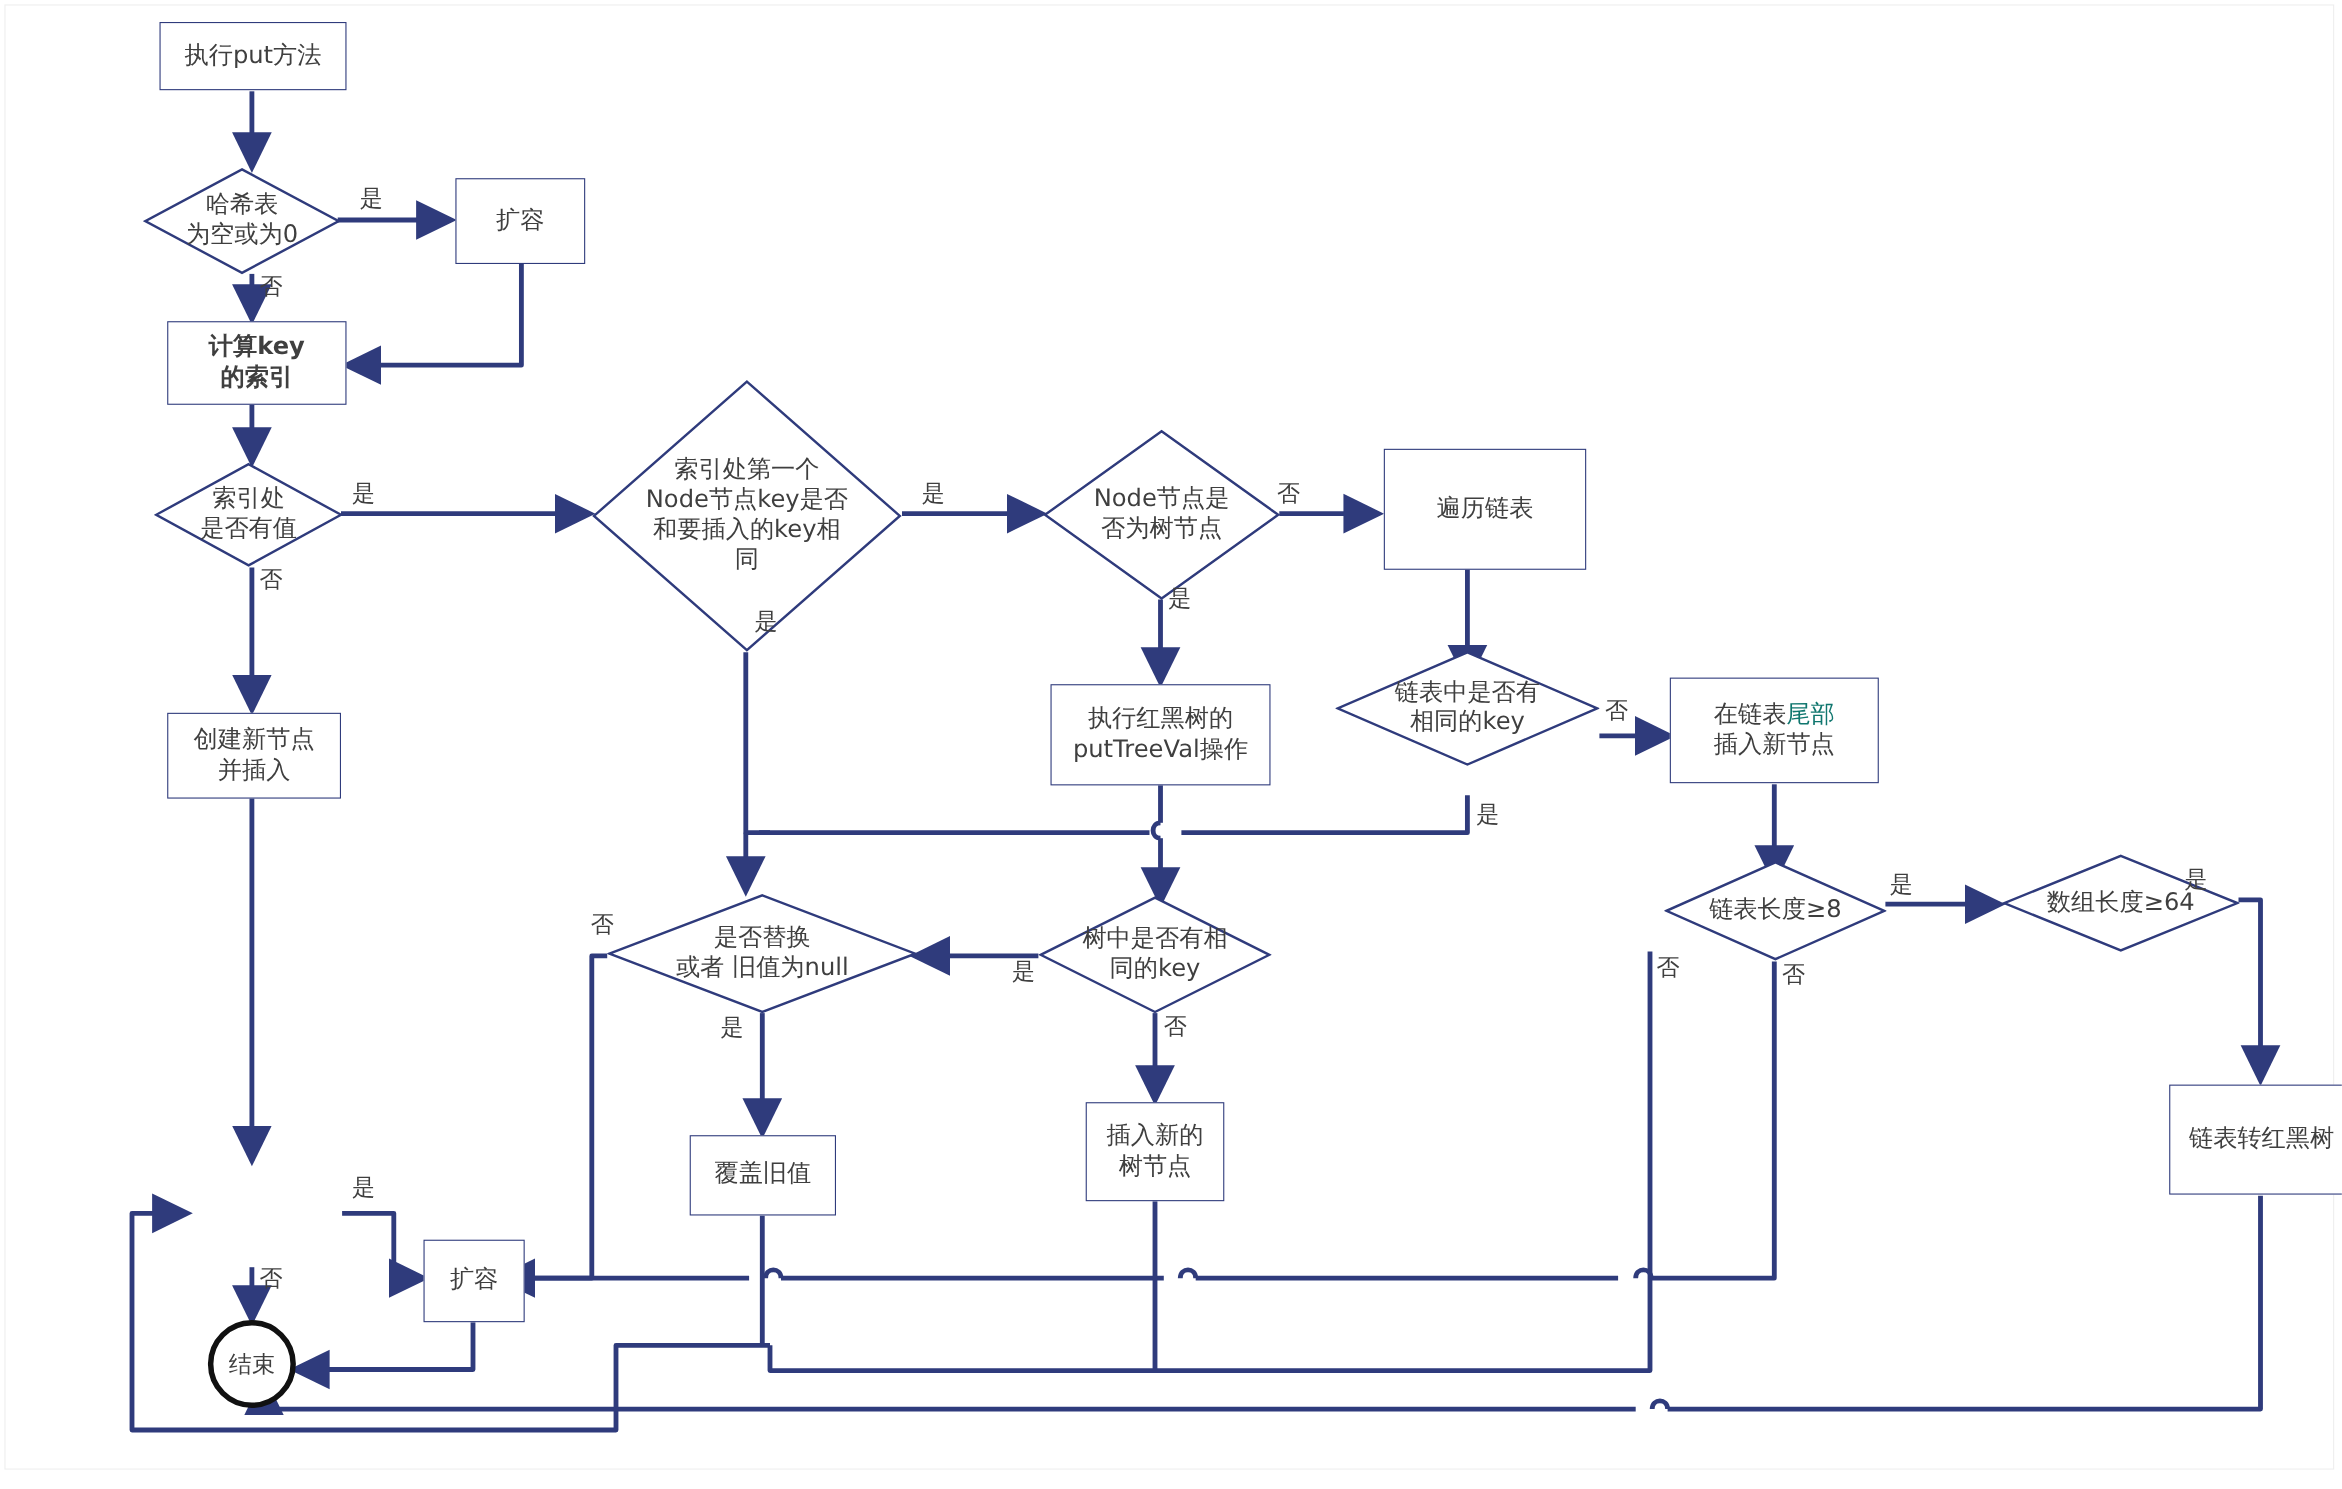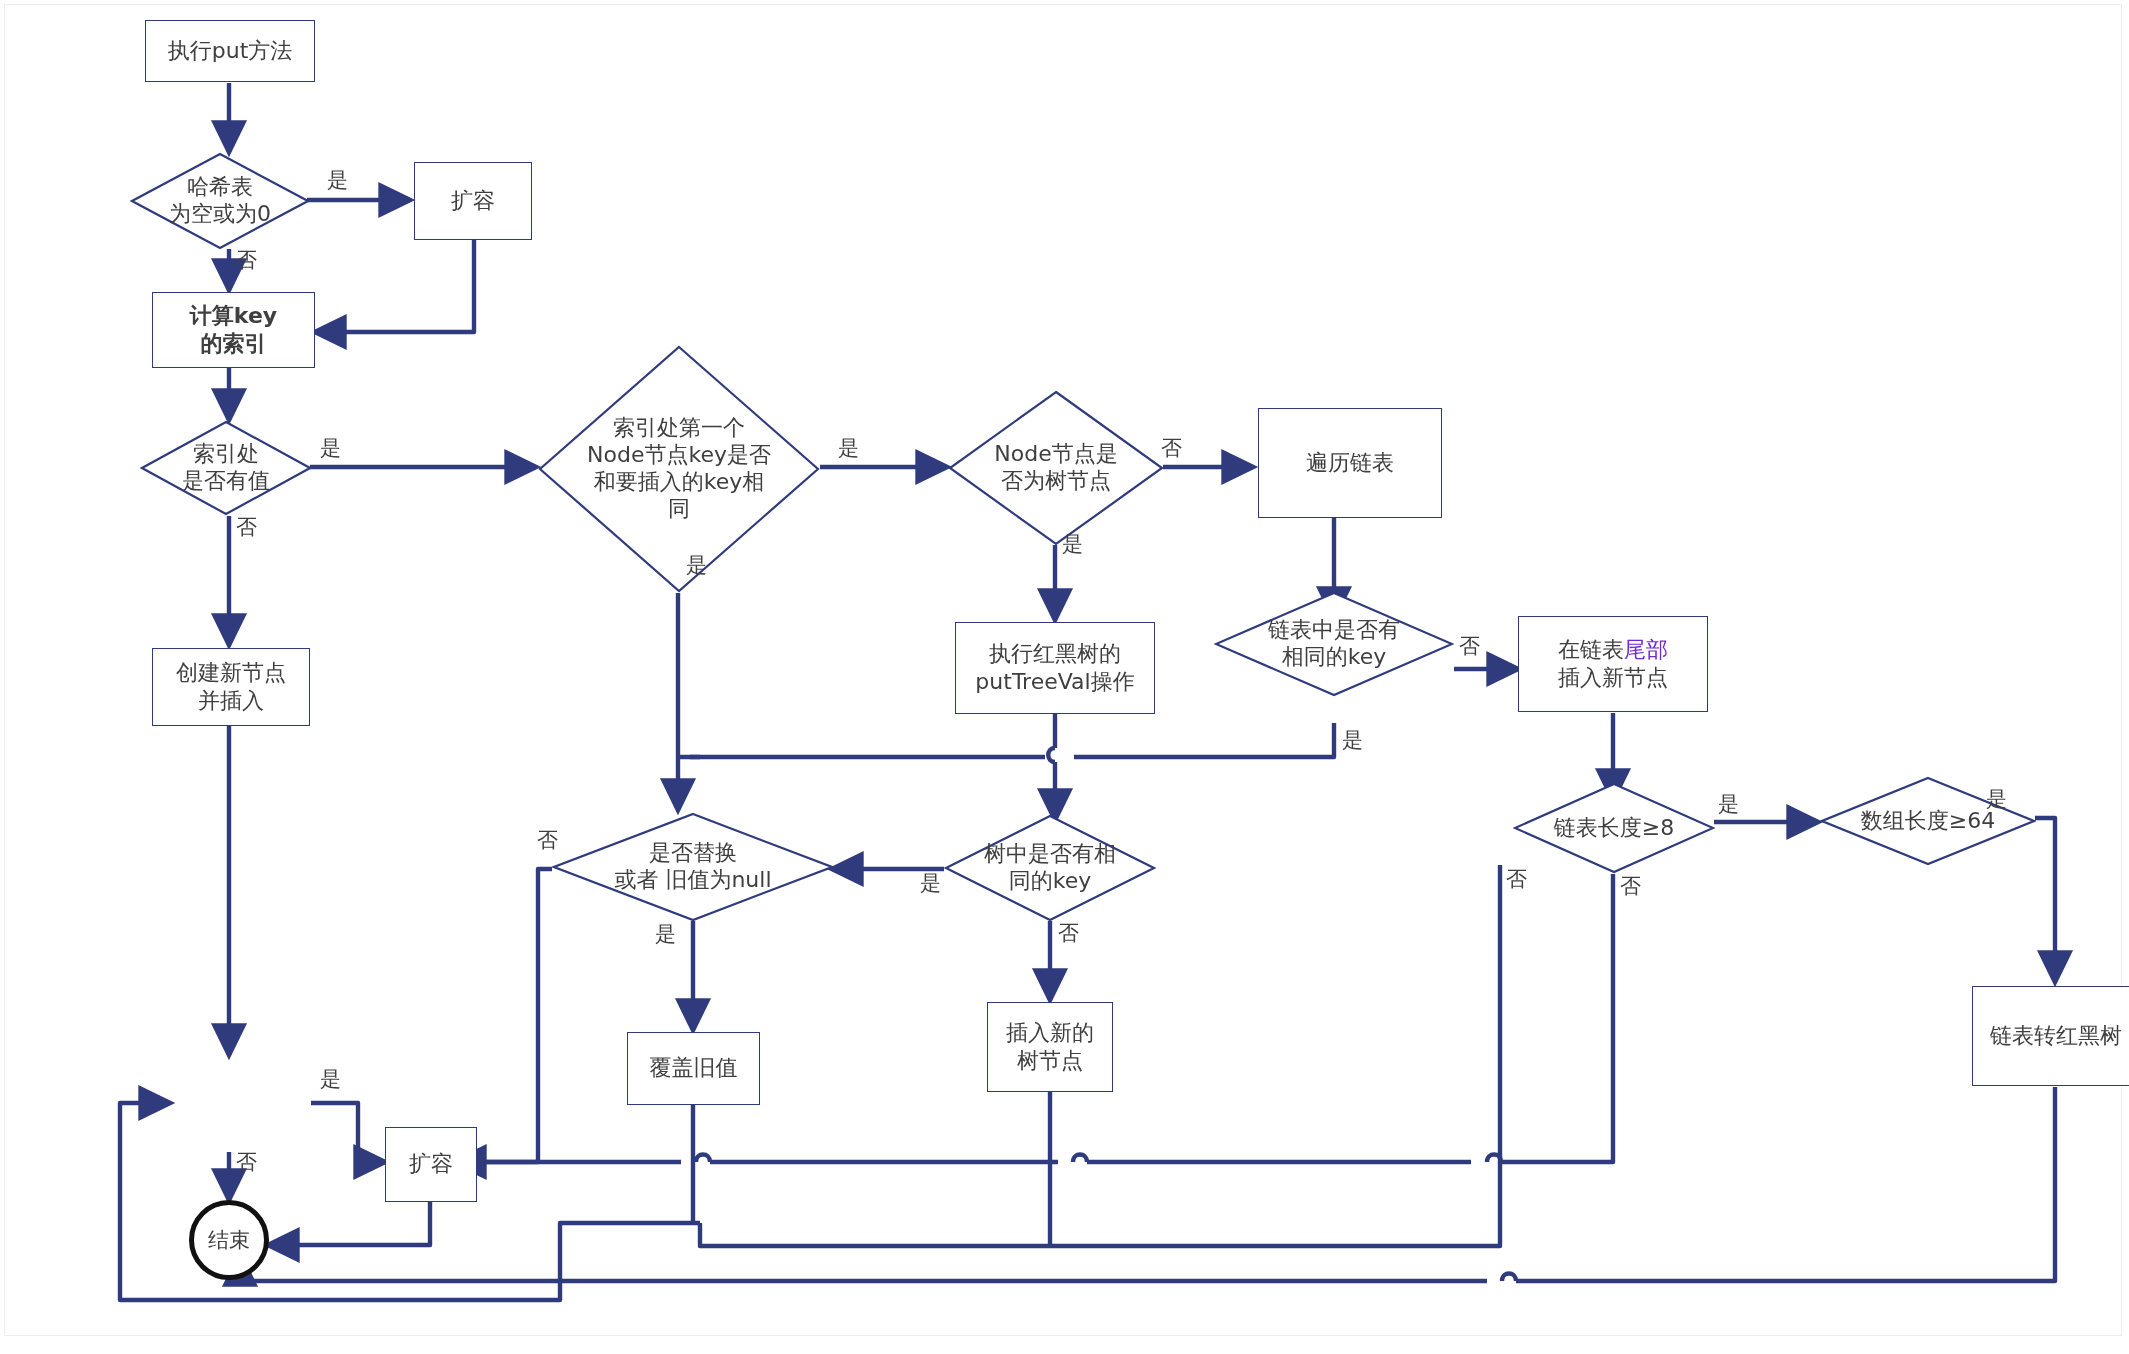--- a/index.html
+++ b/index.html
@@ -10,21 +10,21 @@
   svg.layer{position:absolute;left:0;top:0;width:2129px;height:1354px;overflow:visible;}
   .node{position:absolute;box-sizing:border-box;display:flex;align-items:center;justify-content:center;text-align:center;color:#3f3f3f;}
   .proc{border:1.6px solid #2f3b7c;background:#ffffff;}
   .proc .txt{line-height:1.28;padding:0 4px;font-size:22px;}
   .dia{background:transparent;}
   .dia .txt{position:relative;z-index:3;line-height:1.22;font-size:22px;color:#3f3f3f;}
   .dia svg{position:absolute;left:0;top:0;width:100%;height:100%;z-index:1;}
   .term{border:5px solid #111111;border-radius:50%;background:#ffffff;}
   .term .txt{font-size:21px;color:#3f3f3f;}
   .elabel{position:absolute;font-size:21px;color:#3f3f3f;white-space:nowrap;z-index:6;}
-  .hl{color:#6d28d9;}
+  .hl{color:#0f766e;}
 </style>
 </head>
 <body>
 
 <div id="canvas">
   <div id="frame"></div>
 
   <svg class="layer" viewBox="0 0 2129 1354">
     <defs>
       <marker id="ah" markerWidth="9" markerHeight="9" refX="7.2" refY="4.5" orient="auto" markerUnits="strokeWidth">

